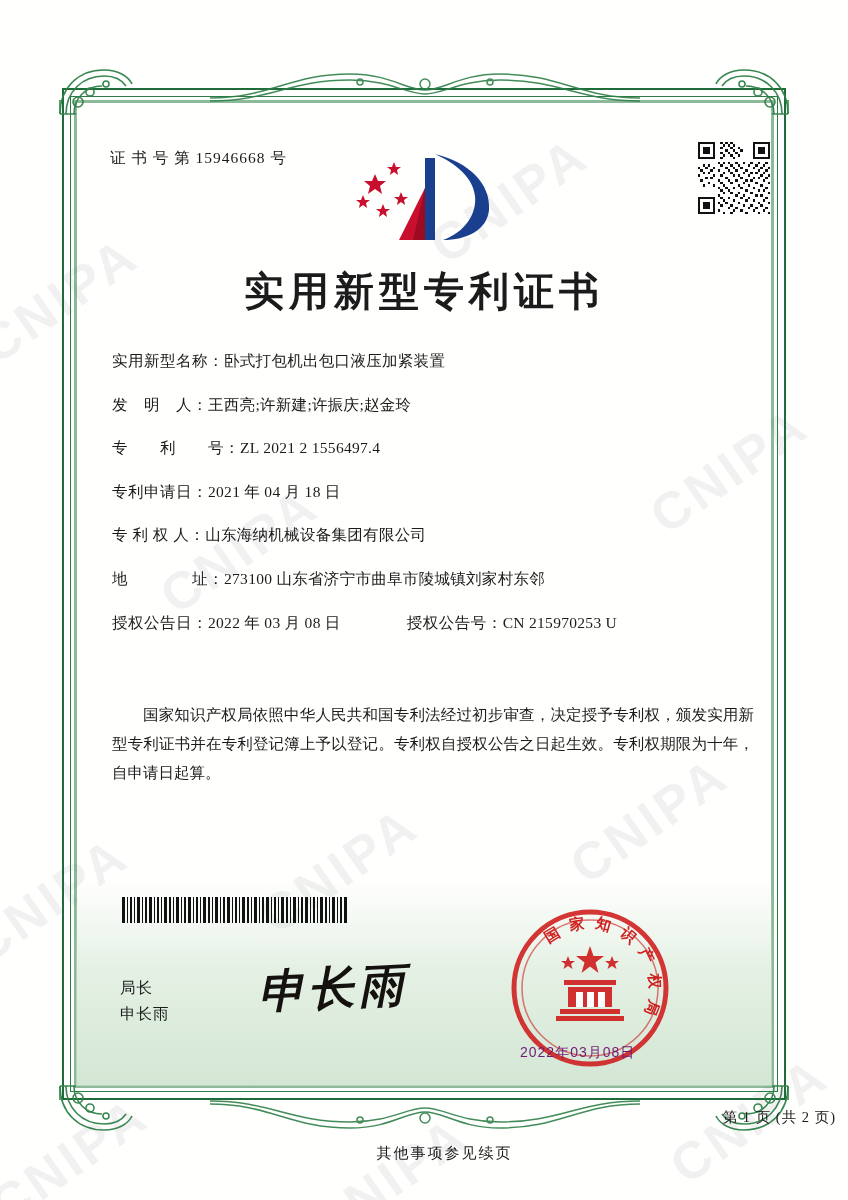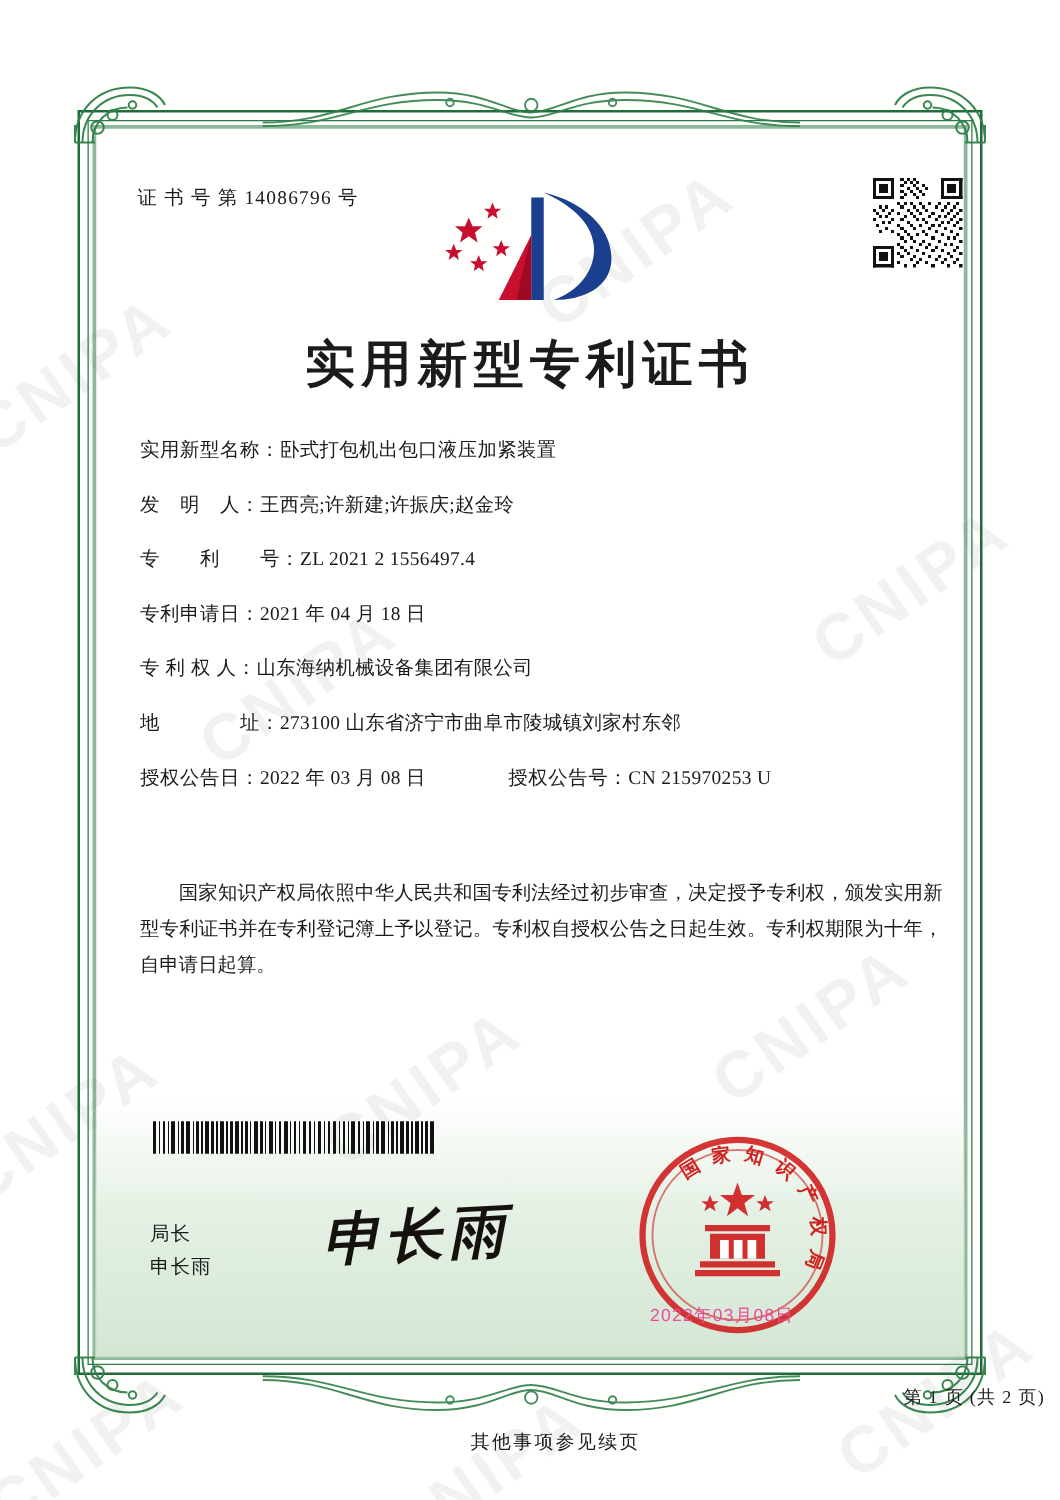--- a/index.html
+++ b/index.html
@@ -220,21 +220,21 @@
     left: 508px;
     top: 906px;
     width: 164px;
     height: 164px;
   }
   .seal-date {
     position: absolute;
     left: 520px;
     top: 1044px;
     font-size: 14px;
-    color: #ec4899;
+    color: #701a75;
     letter-spacing: 1px;
     font-family: "Liberation Sans", sans-serif;
   }
 
   
   .page-num {
     position: absolute;
     left: 0; right: 12px;
     top: 1097px;
     text-align: right;
@@ -330,21 +330,21 @@
   <svg class="edge-orn edge-bot" viewBox="0 0 430 34" preserveAspectRatio="none">
     <g fill="none" stroke="#2f8049" stroke-width="1.5">
       <path d="M0 30 C60 30 80 6 140 6 C180 6 196 22 215 22 C234 22 250 6 290 6 C350 6 370 30 430 30"></path>
       <path d="M0 33 C60 33 80 12 140 12 C180 12 196 26 215 26 C234 26 250 12 290 12 C350 12 370 33 430 33"></path>
       <circle cx="215" cy="16" r="5"></circle>
       <circle cx="150" cy="14" r="3"></circle>
       <circle cx="280" cy="14" r="3"></circle>
     </g>
   </svg>
 
-  <div class="cert-no">证 书 号 第 14086796 号</div>
+  <div class="cert-no">证 书 号 第 15946668 号</div>
 
   <svg class="qr" viewBox="0 0 29 29" shape-rendering="crispEdges">
     <rect width="29" height="29" fill="#ffffff"></rect>
     <g fill="#111111">
       <rect x="0" y="0" width="7" height="1"></rect>
         <rect x="0" y="6" width="7" height="1"></rect>
       <rect x="0" y="0" width="1" height="7"></rect>
         <rect x="6" y="0" width="1" height="7"></rect>
       <rect x="2" y="2" width="3" height="3"></rect>
       <rect x="22" y="0" width="7" height="1"></rect>

